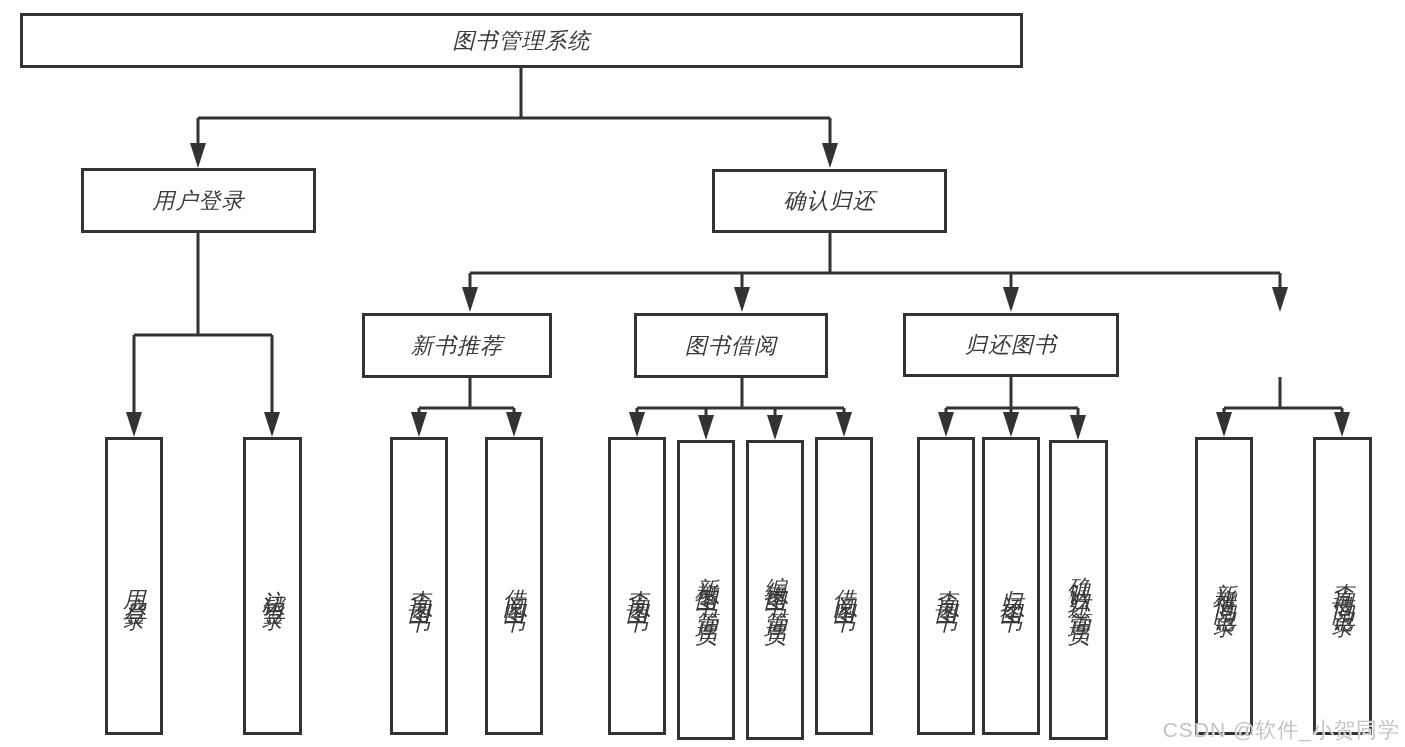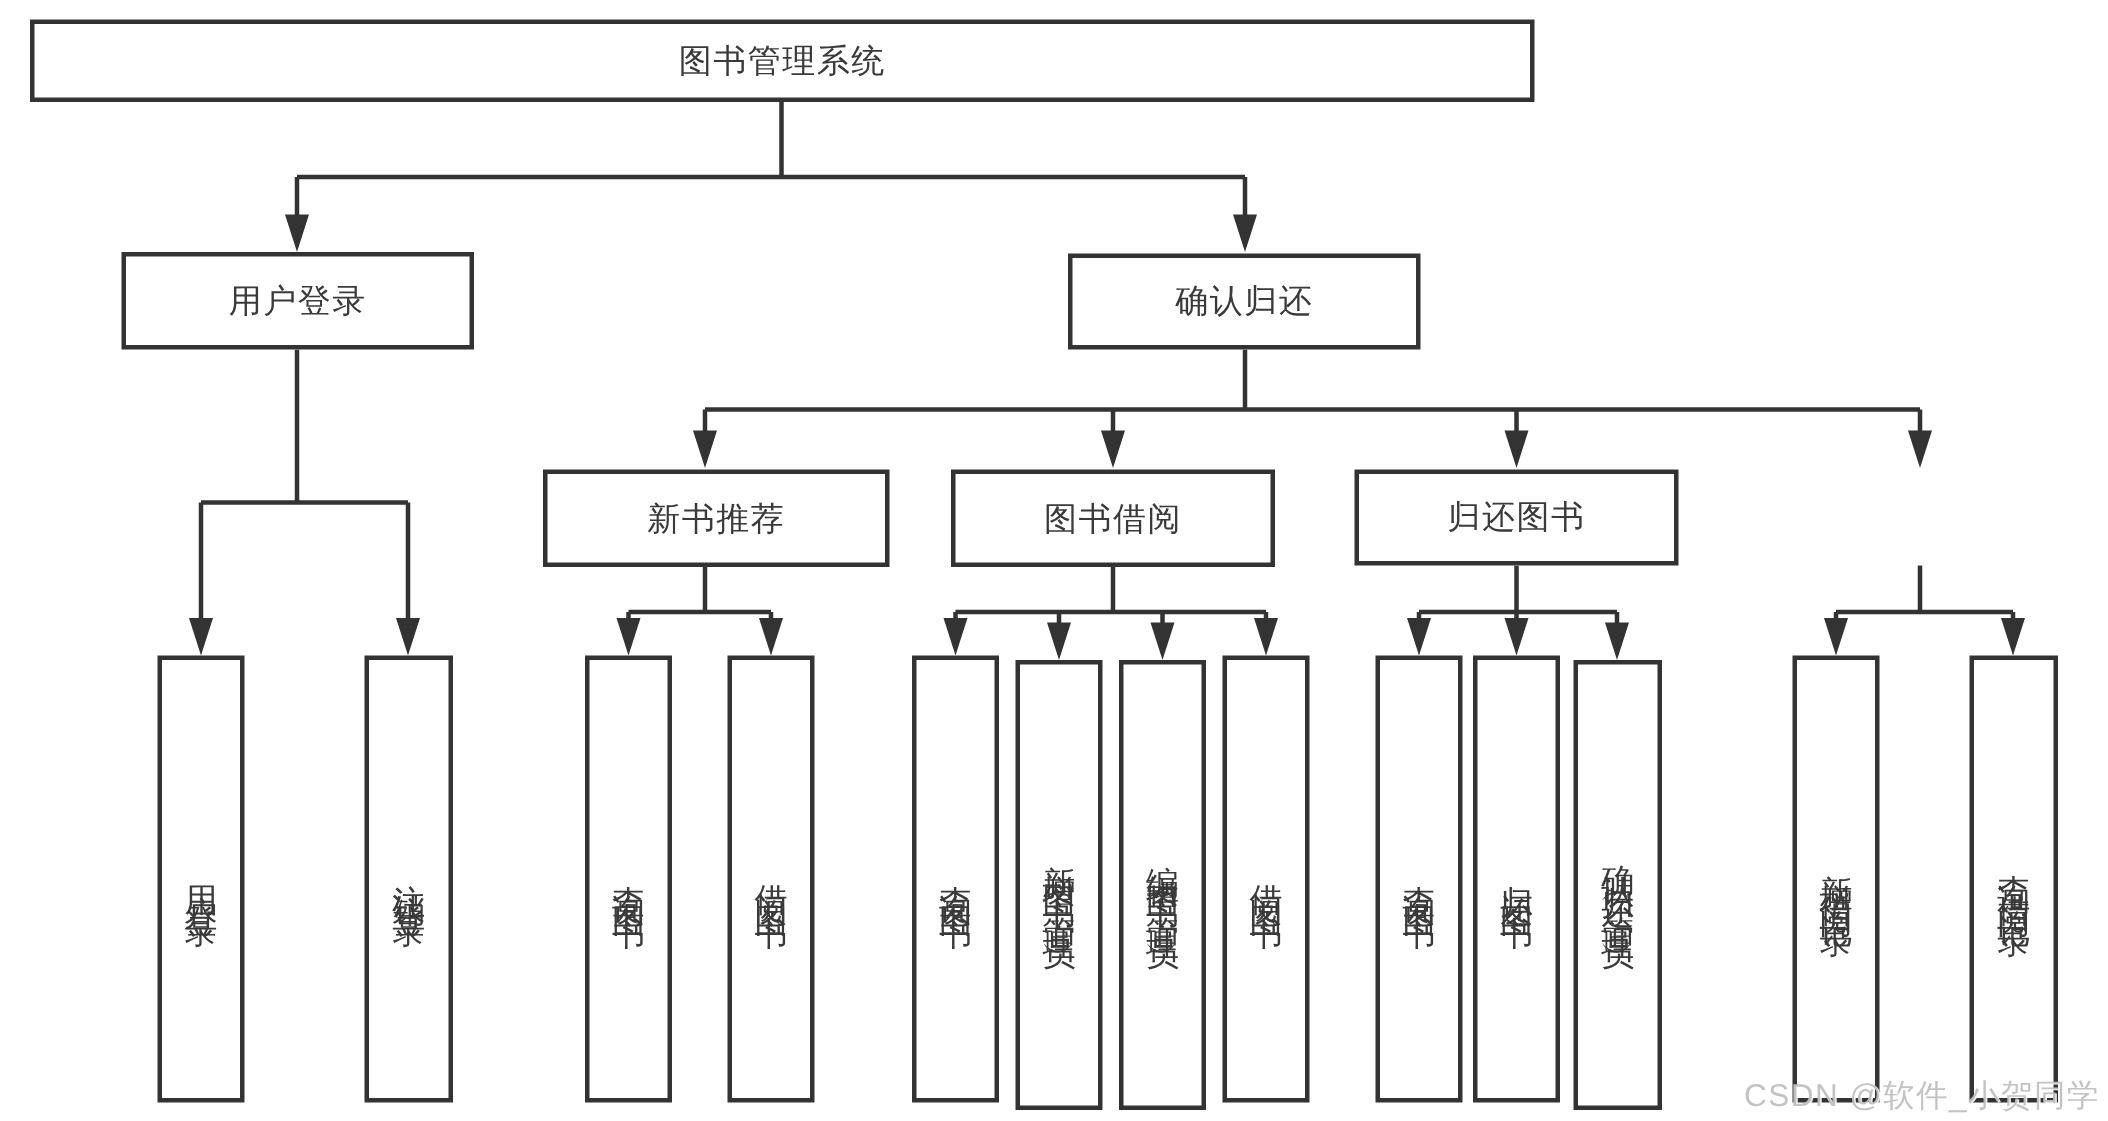--- a/index.html
+++ b/index.html
@@ -22,20 +22,21 @@
     box-sizing: border-box;
     border: 3px solid #333333;
     background: #ffffff;
     display: flex;
     align-items: center;
     justify-content: center;
     font-size: 22px;
     color: #3a3a3a;
     z-index: 2;
     white-space: nowrap;
+    font-style: italic;
   }
   .hbox { letter-spacing: 1px; }
   .vbox {
     writing-mode: vertical-rl;
     text-orientation: mixed;
     letter-spacing: 7px;
     line-height: 1;
   }
   .watermark {
     position: absolute;
@@ -92,22 +93,22 @@
       <polygon points="1216,412 1232,412 1224,437"></polygon>
       <polygon points="1334,412 1350,412 1342,437"></polygon>
     </g>
   </svg>
 
   <div class="box hbox" style="left:20px; top:13px; width:1003px; height:55px;">图书管理系统</div>
 
   <div class="box hbox" style="left:81px; top:168px; width:235px; height:65px;">用户登录</div>
   <div class="box hbox" style="left:712px; top:169px; width:235px; height:64px;">确认归还</div>
 
-  <div class="box hbox" style="left:362px; top:313px; width:231px; height:65px;">新书推荐</div>
-  <div class="box hbox" style="left:634px; top:313px; width:216px; height:65px;">图书借阅</div>
+  <div class="box hbox" style="left:362px; top:313px; width:190px; height:65px;">新书推荐</div>
+  <div class="box hbox" style="left:634px; top:313px; width:194px; height:65px;">图书借阅</div>
   <div class="box hbox" style="left:903px; top:313px; width:216px; height:64px;">归还图书</div>
 
   <div class="box vbox" style="left:105px; top:437px; width:58px; height:298px;">用户登录</div>
   <div class="box vbox" style="left:243px; top:437px; width:59px; height:298px;">注销登录</div>
 
   <div class="box vbox" style="left:390px; top:437px; width:58px; height:298px;">查询图书</div>
   <div class="box vbox" style="left:485px; top:437px; width:58px; height:298px;">借阅图书</div>
 
   <div class="box vbox" style="left:608px; top:437px; width:58px; height:298px;">查询图书</div>
   <div class="box vbox" style="left:677px; top:440px; width:58px; height:300px;">新增图书（管理员）</div>

